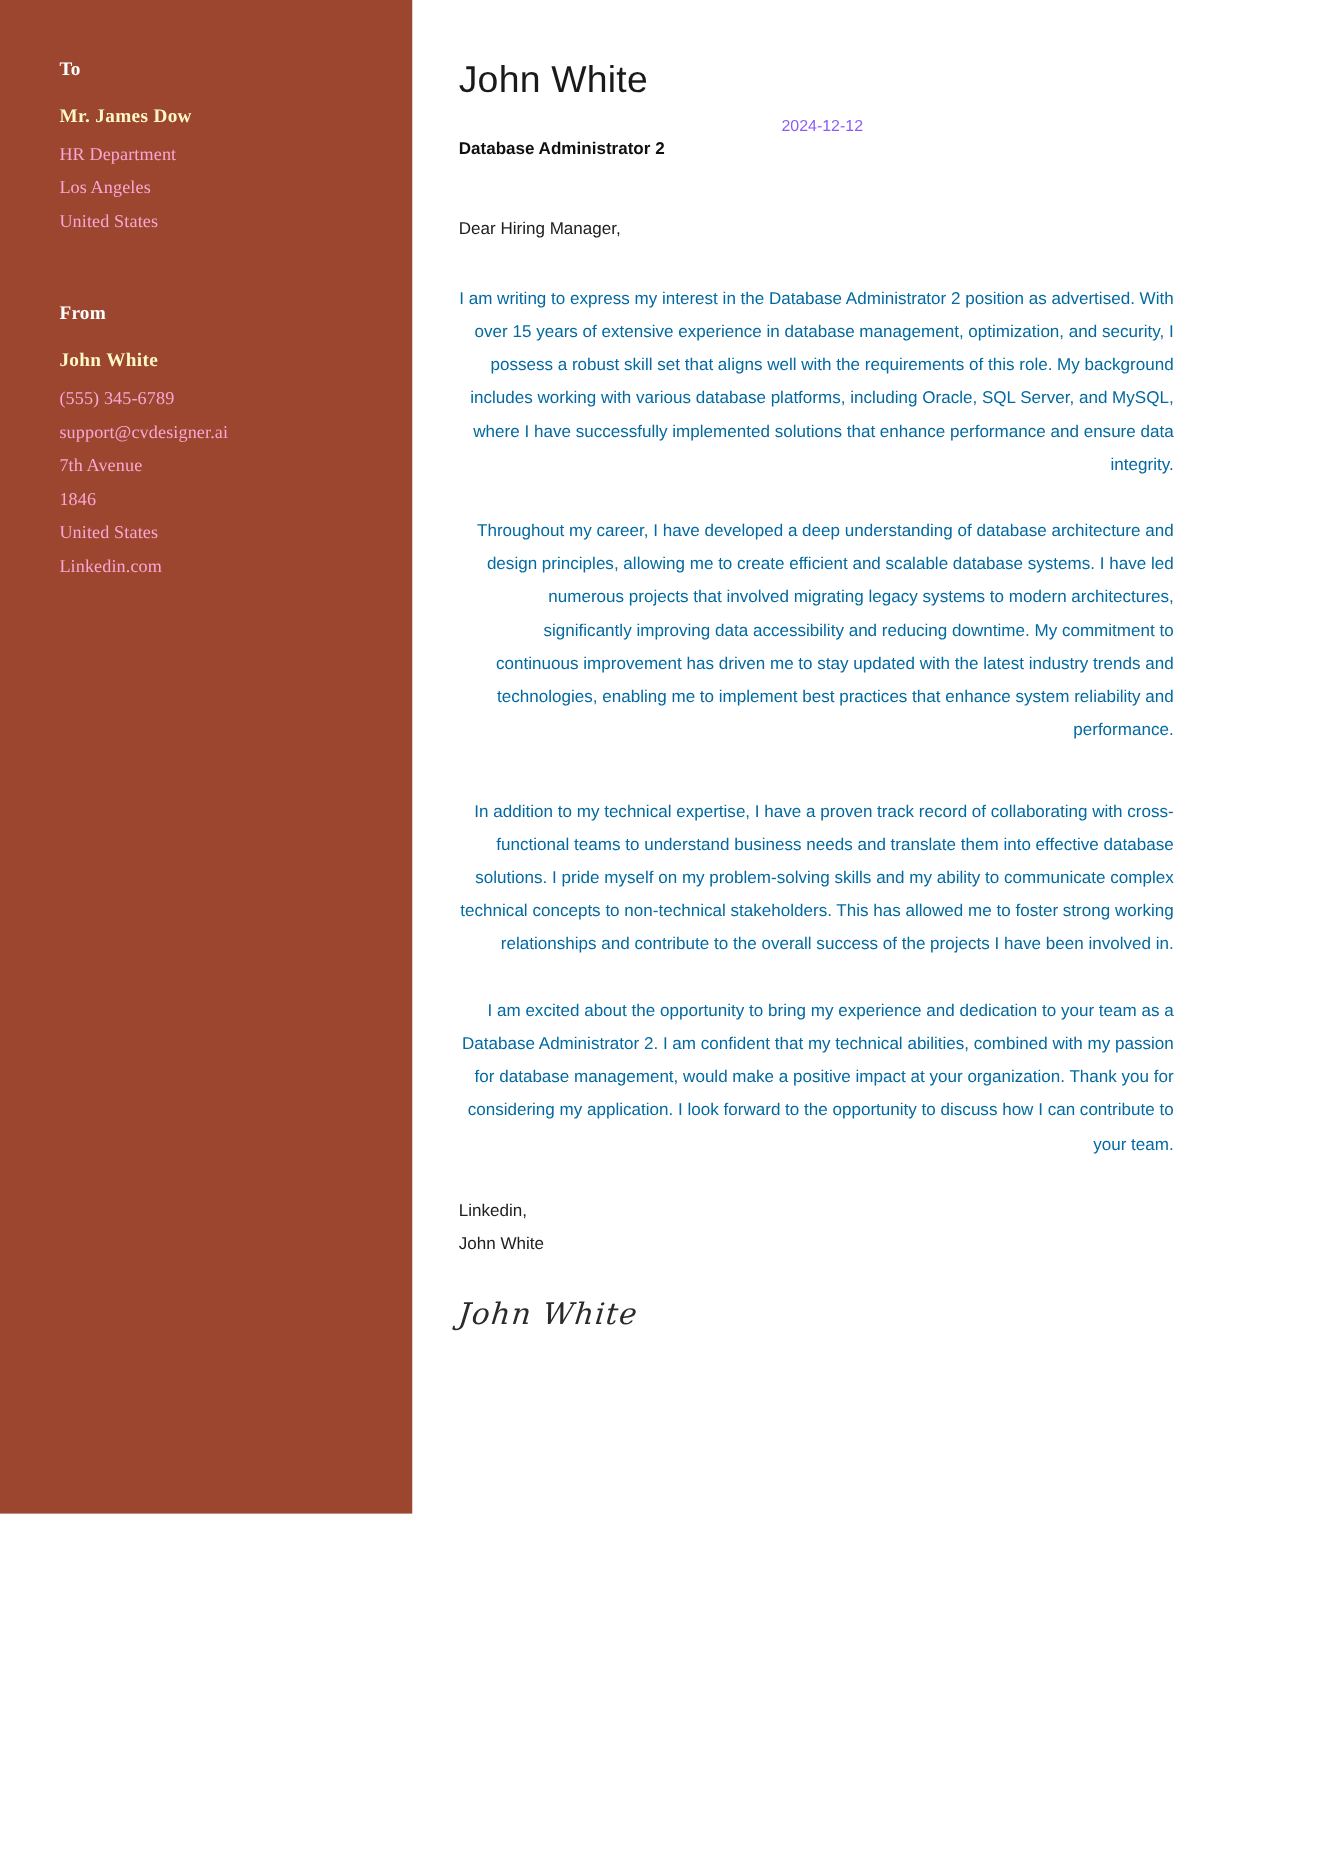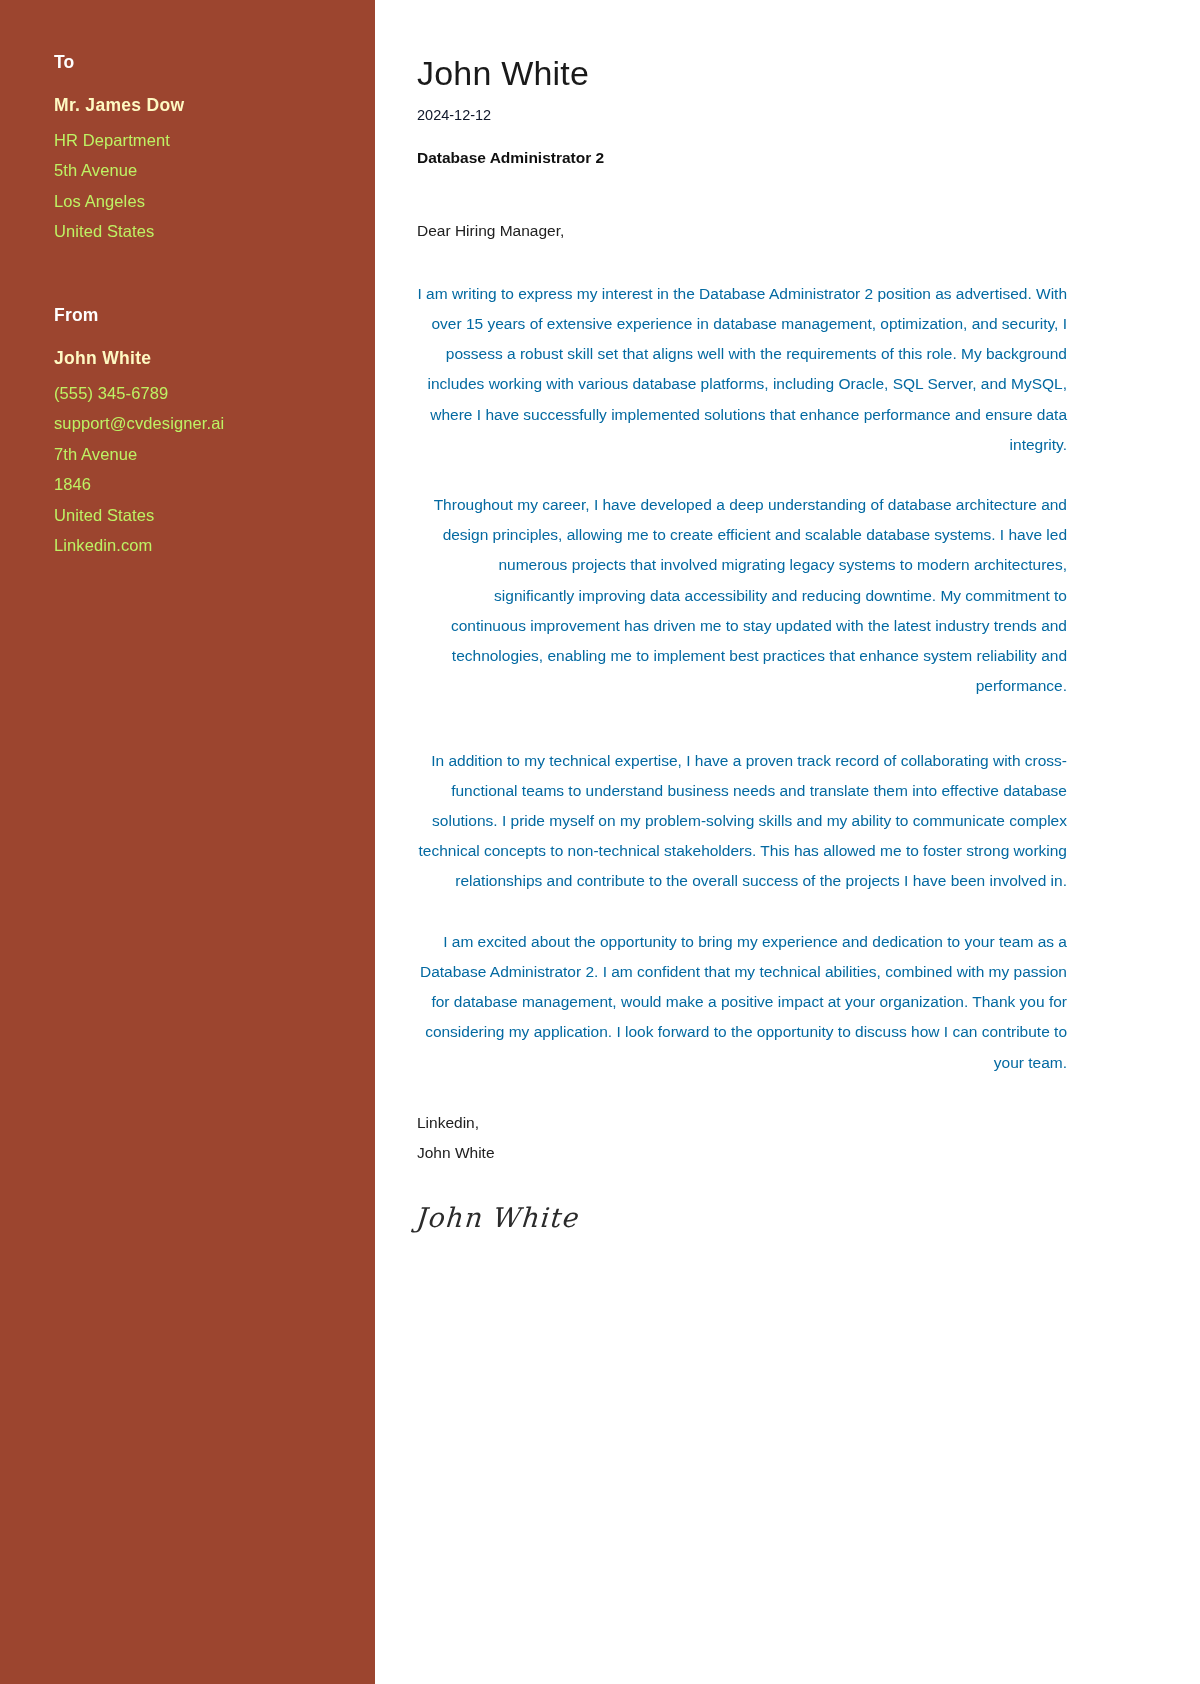--- a/index.html
+++ b/index.html
@@ -21,24 +21,25 @@
     width: 1200px;
     height: 1684px;
     display: flex;
     background: #ffffff;
   }
 
   
   .sidebar {
     width: 375px;
     min-width: 375px;
-    height: 1684px;
+    height: 1376px;
     background: #9c452f;
     color: #ffffff;
     padding: 52px 0 0 54px;
+    font-family: Liberation Serif, serif;
   }
 
   .side-block {
     margin-bottom: 26px;
   }
 
   .side-heading {
     font-size: 17.5px;
     font-weight: 700;
     letter-spacing: 0.2px;
@@ -53,21 +54,21 @@
     letter-spacing: 0.3px;
     line-height: 1.25;
     margin-bottom: 8px;
     color: #fef9c3;
   }
 
   .side-line {
     font-size: 16.5px;
     font-weight: 400;
     line-height: 1.85;
-    color: #bef264;
+    color: #f9a8d4;
     letter-spacing: 0.1px;
   }
 
   .block-gap {
     height: 32px;
   }
 
   
   .main {
     flex: 1;
@@ -81,23 +82,23 @@
     font-weight: 300;
     color: #1a1a1a;
     line-height: 1.25;
     letter-spacing: 0.2px;
     margin-bottom: 10px;
   }
 
   .letter-date {
     font-size: 14.5px;
     font-weight: 400;
-    color: #0f172a;
+    color: #8b5cf6;
     line-height: 1.4;
-    margin-bottom: 22px;
+    text-align: center;
   }
 
   .letter-jobtitle {
     font-size: 15.5px;
     font-weight: 700;
     color: #101010;
     line-height: 1.4;
     margin-bottom: 48px;
   }
 
@@ -152,21 +153,20 @@
 <body>
 
 <div class="page">
 
   <aside class="sidebar">
 
     <section class="side-block">
       <div class="side-heading">To</div>
       <div class="side-name">Mr. James Dow</div>
       <div class="side-line">HR Department</div>
-      <div class="side-line">5th Avenue</div>
       <div class="side-line">Los Angeles</div>
       <div class="side-line">United States</div>
     </section>
 
     <div class="block-gap"></div>
 
     <section class="side-block">
       <div class="side-heading">From</div>
       <div class="side-name">John White</div>
       <div class="side-line">(555) 345-6789</div>

